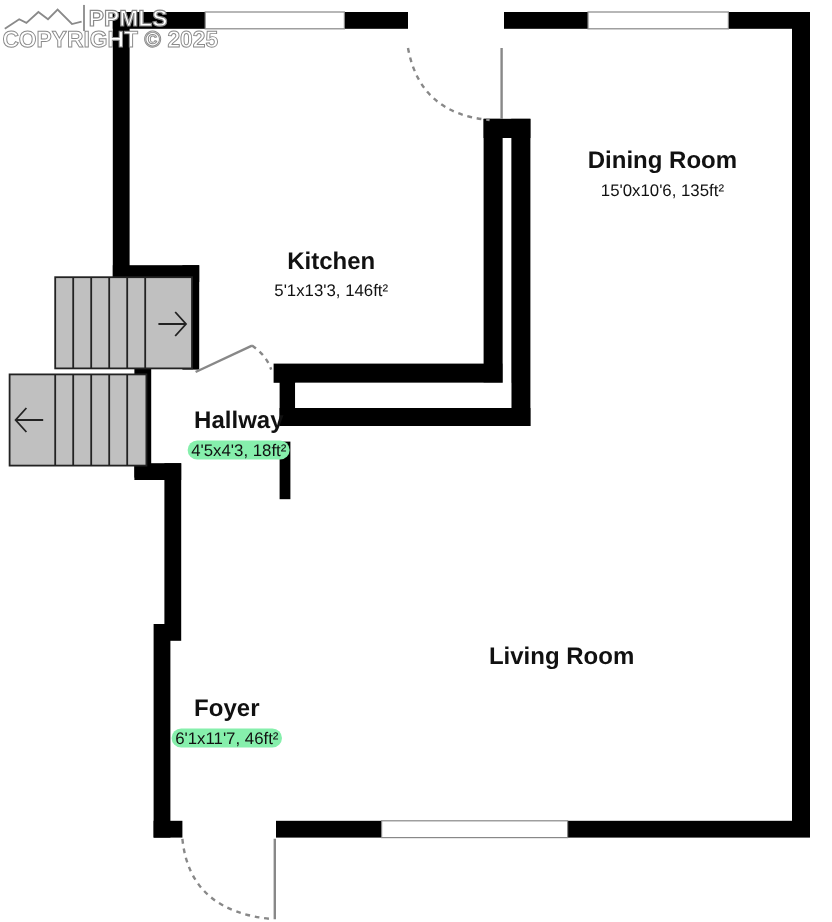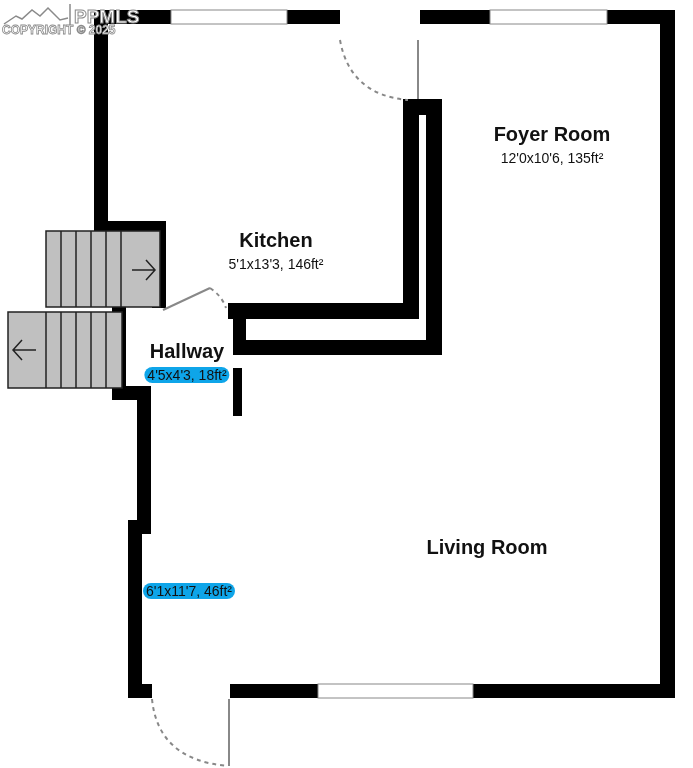--- a/index.html
+++ b/index.html
@@ -1,25 +1,25 @@
 <!DOCTYPE html>
 <html><head>
 <meta charset="utf-8">
 <style>
   html, body { margin:0; padding:0; background:#ffffff; }
   body { width:693px; height:768px; position:relative; overflow:hidden; font-family:"Liberation Sans", sans-serif; }
   #plan { position:absolute; left:0; top:0; width:693px; height:768px; }
   .wm { position:absolute; left:2px; top:2px; width:140px; height:38px; }
   .wm-brand { position:absolute; left:72px; top:4px; font-size:19px; font-weight:bold; color:#fff; letter-spacing:0px;
               -webkit-text-stroke:1px #8a8a8a; }
-  .wm-copy { position:absolute; left:0px; top:21px; font-size:12px; font-weight:bold; color:#fff; -webkit-text-stroke:0.8px #8a8a8a; white-space:nowrap; }
+  .wm-copy { position:absolute; left:0px; top:21px; font-size:19px; font-weight:bold; color:#fff; -webkit-text-stroke:0.8px #8a8a8a; white-space:nowrap; }
   .room-label { position:absolute; text-align:center; color:#111; white-space:nowrap; transform:translateX(-50%); }
   .room-name { font-size:20px; font-weight:bold; line-height:24px; }
   .room-dim { font-size:14px; line-height:18px; margin-top:3px; }
-  .room-dim .pill { background:#0ea5e9; border-radius:9px; padding:0 3px; }
+  .room-dim .pill { background:#86efac; border-radius:9px; padding:0 3px; }
 </style>
 </head>
 <body>
 
 <svg id="plan" viewBox="0 0 693 768" xmlns="http://www.w3.org/2000/svg">
 
   <g fill="#000">
     <rect x="94" y="10" width="77" height="14"></rect>
     <rect x="287" y="10" width="53" height="14"></rect>
     <rect x="420" y="10" width="70" height="14"></rect>
@@ -91,29 +91,30 @@
 <div class="wm">
   <svg width="70" height="22" style="position:absolute;left:0;top:2px">
     <path d="M2 20 L14 12 L20 15 L30 6 L38 12 L46 4 L58 16 L66 14" fill="none" stroke="#8a8a8a" stroke-width="1.5"></path>
     <line x1="68" y1="0" x2="68" y2="22" stroke="#8a8a8a" stroke-width="1.5"></line>
   </svg>
   <span class="wm-brand">PPMLS</span>
   <span class="wm-copy">COPYRIGHT © 2025</span>
 </div>
 
 <div class="room-label" style="left:552px;top:122px">
-  <div class="room-name">Foyer Room</div>
-  <div class="room-dim">12'0x10'6, 135ft²</div>
+  <div class="room-name">Dining Room</div>
+  <div class="room-dim">15'0x10'6, 135ft²</div>
 </div>
-<div class="room-label" style="left:276px;top:228px">
+<div class="room-label" style="left:276px;top:206px">
   <div class="room-name">Kitchen</div>
   <div class="room-dim">5'1x13'3, 146ft²</div>
 </div>
-<div class="room-label" style="left:187px;top:339px">
+<div class="room-label" style="left:199px;top:339px">
   <div class="room-name">Hallway</div>
   <div class="room-dim"><span class="pill">4'5x4'3, 18ft²</span></div>
 </div>
-<div class="room-label" style="left:487px;top:535px">
+<div class="room-label" style="left:468px;top:535px">
   <div class="room-name">Living Room</div>
 </div>
 <div class="room-label" style="left:189px;top:579px">
+  <div class="room-name">Foyer</div>
   <div class="room-dim"><span class="pill">6'1x11'7, 46ft²</span></div>
 </div>
 
 </body></html>

